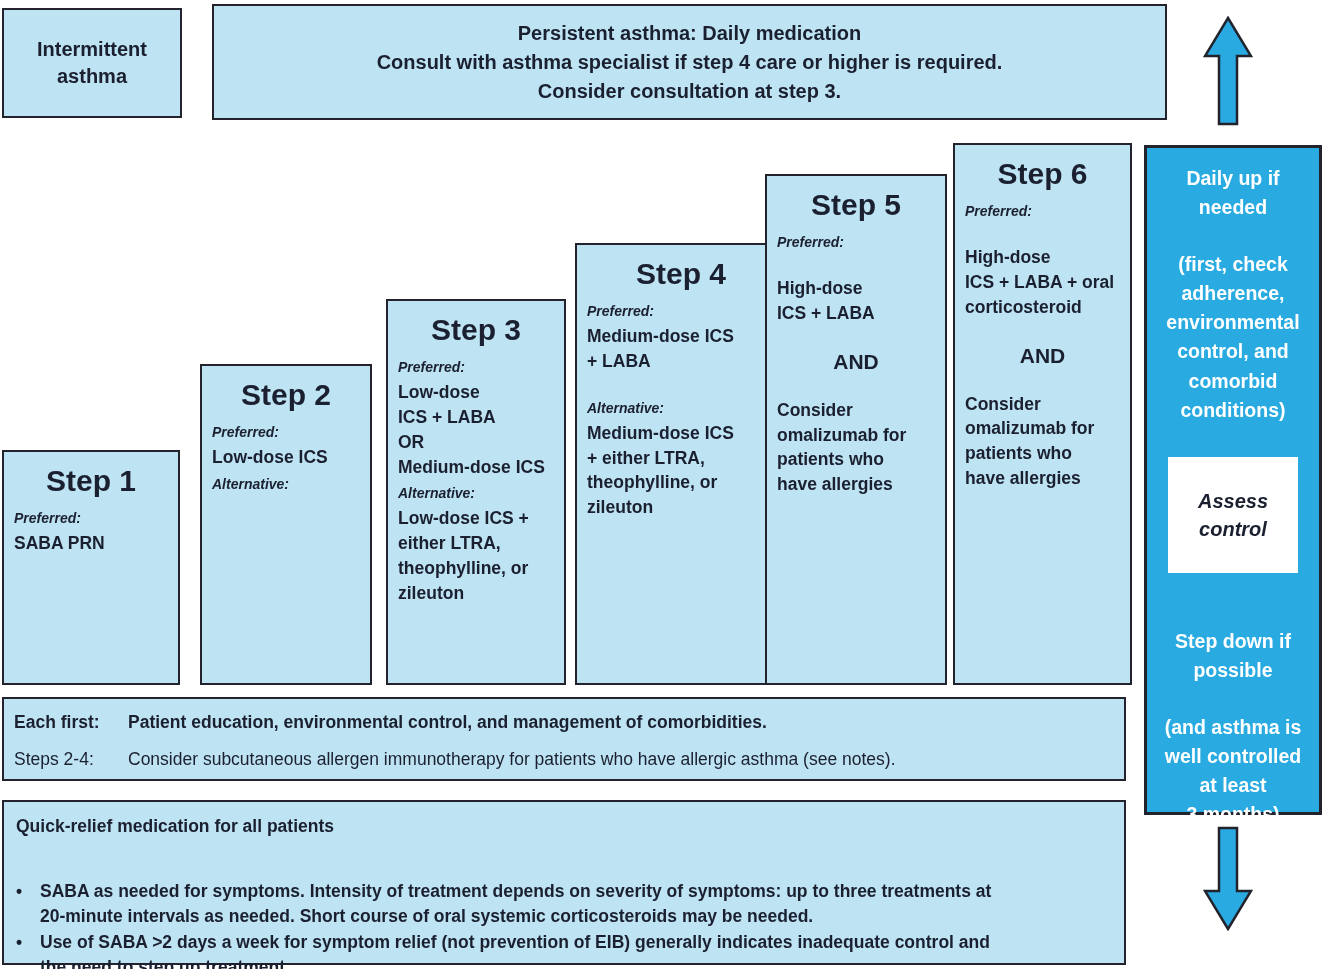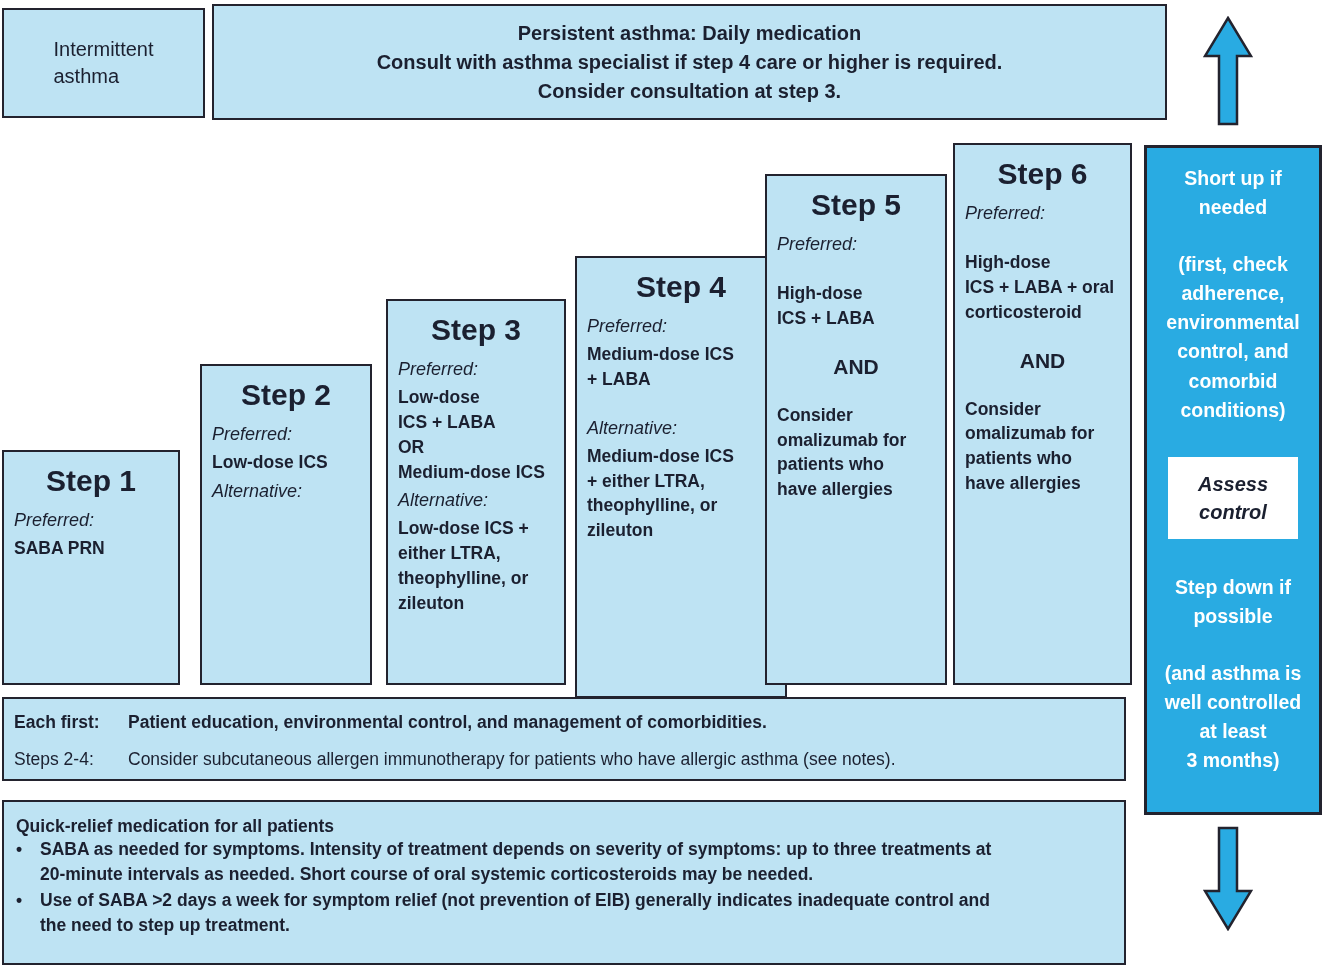--- a/index.html
+++ b/index.html
@@ -8,69 +8,69 @@
     position:relative; width:1325px; height:969px; background:#ffffff;
     font-family:"Liberation Sans", sans-serif; color:#1b2030; overflow:hidden;
   }
   .bx {
     position:absolute; background:#bee3f3; border:2px solid #23232e;
   }
   .ml { white-space:pre-line; }
 
   
   .intermittent {
-    left:2px; top:8px; width:203px; height:110px;
+    left:2px; top:8px; width:180px; height:110px;
     display:flex; align-items:center; justify-content:center;
-    font-weight:normal; font-size:20px; line-height:1.35;
+    text-align:center; font-weight:bold; font-size:20px; line-height:1.35;
   }
   .persistent {
     left:212px; top:4px; width:955px; height:116px;
     display:flex; align-items:center; justify-content:center;
     text-align:center; font-weight:bold; font-size:20px; line-height:1.45;
   }
 
   
   .step { padding:4px 10px 25px; }
   .step1 { left:2px;   top:450px; width:178px; height:235px; }
   .step2 { left:200px; top:364px; width:172px; height:321px; }
   .step3 { left:386px; top:299px; width:180px; height:386px; }
-  .step4 { left:575px; top:256px; width:212px; height:442px; }
+  .step4 { left:575px; top:243px; width:212px; height:442px; }
   .step5 { left:765px; top:174px; width:182px; height:511px; }
   .step6 { left:953px; top:143px; width:179px; height:542px; }
   .step-title { text-align:center; font-weight:bold; font-size:30px; margin:8px 0 12px; }
-  .plabel { font-weight:normal; font-style:italic; font-size:18px; margin:6px 0 5px; }
+  .plabel { font-weight:bold; font-style:italic; font-size:14px; margin:6px 0 5px; }
   .ptext  { font-weight:bold; font-size:17.5px; line-height:1.42; }
   .conj   { font-weight:bold; font-size:21px; text-align:center; margin:24px 0; }
   .mt-lg  { margin-top:26px; }
 
   
   .panel {
     left:1144px; top:145px; width:178px; height:670px;
     background:#29abe2; border:3px solid #23232e; color:#ffffff;
     text-align:center; font-weight:bold; font-size:19.5px; line-height:1.5;
     padding:16px 3px 10px;
   }
   .panel .seg { margin-bottom:27px; }
   .assess {
     background:#ffffff; color:#1b2030; font-style:italic;
-    width:130px; margin:32px auto 34px; padding:13px 0;
+    width:130px; margin:32px auto 54px; padding:30px 0;
     font-size:20px; line-height:1.4;
   }
   .arrow { position:absolute; }
   .arrow-up   { left:1203px; top:16px; }
   .arrow-down { left:1203px; top:826px; }
 
   
   .notes { left:2px; top:697px; width:1124px; height:84px; padding:13px 10px; }
   .notes-grid { display:grid; grid-template-columns:114px 1fr; row-gap:16px; font-size:17.5px; }
   .bold-row { font-weight:bold; }
 
   
   .quick { left:2px; top:800px; width:1124px; height:165px; padding:14px 12px; font-weight:bold; font-size:17.5px; }
-  .quick-title { }
+  .quick-title { margin-bottom:42px; }
   .bullet { display:grid; grid-template-columns:24px 1fr; line-height:1.45; }
   .bullet-mark { text-align:left; }
 </style>
 </head>
 <body>
 
 <div class="canvas">
 
   <div class="bx intermittent ml">Intermittent
 asthma</div>
@@ -142,21 +142,21 @@
 have allergies</div>
   </div>
 
   <div class="arrow arrow-up">
     <svg width="50" height="110" viewBox="0 0 50 110">
       <polygon points="25,2 48,40 34,40 34,108 16,108 16,40 2,40" fill="#29abe2" stroke="#23232e" stroke-width="2.5" stroke-linejoin="miter"></polygon>
     </svg>
   </div>
 
   <div class="bx panel">
-    <div class="seg ml">Short up if
+    <div class="seg ml">Daily up if
 needed</div>
     <div class="seg ml">(first, check
 adherence,
 environmental
 control, and
 comorbid
 conditions)</div>
     <div class="assess ml">Assess
 control</div>
     <div class="seg ml">Step down if

